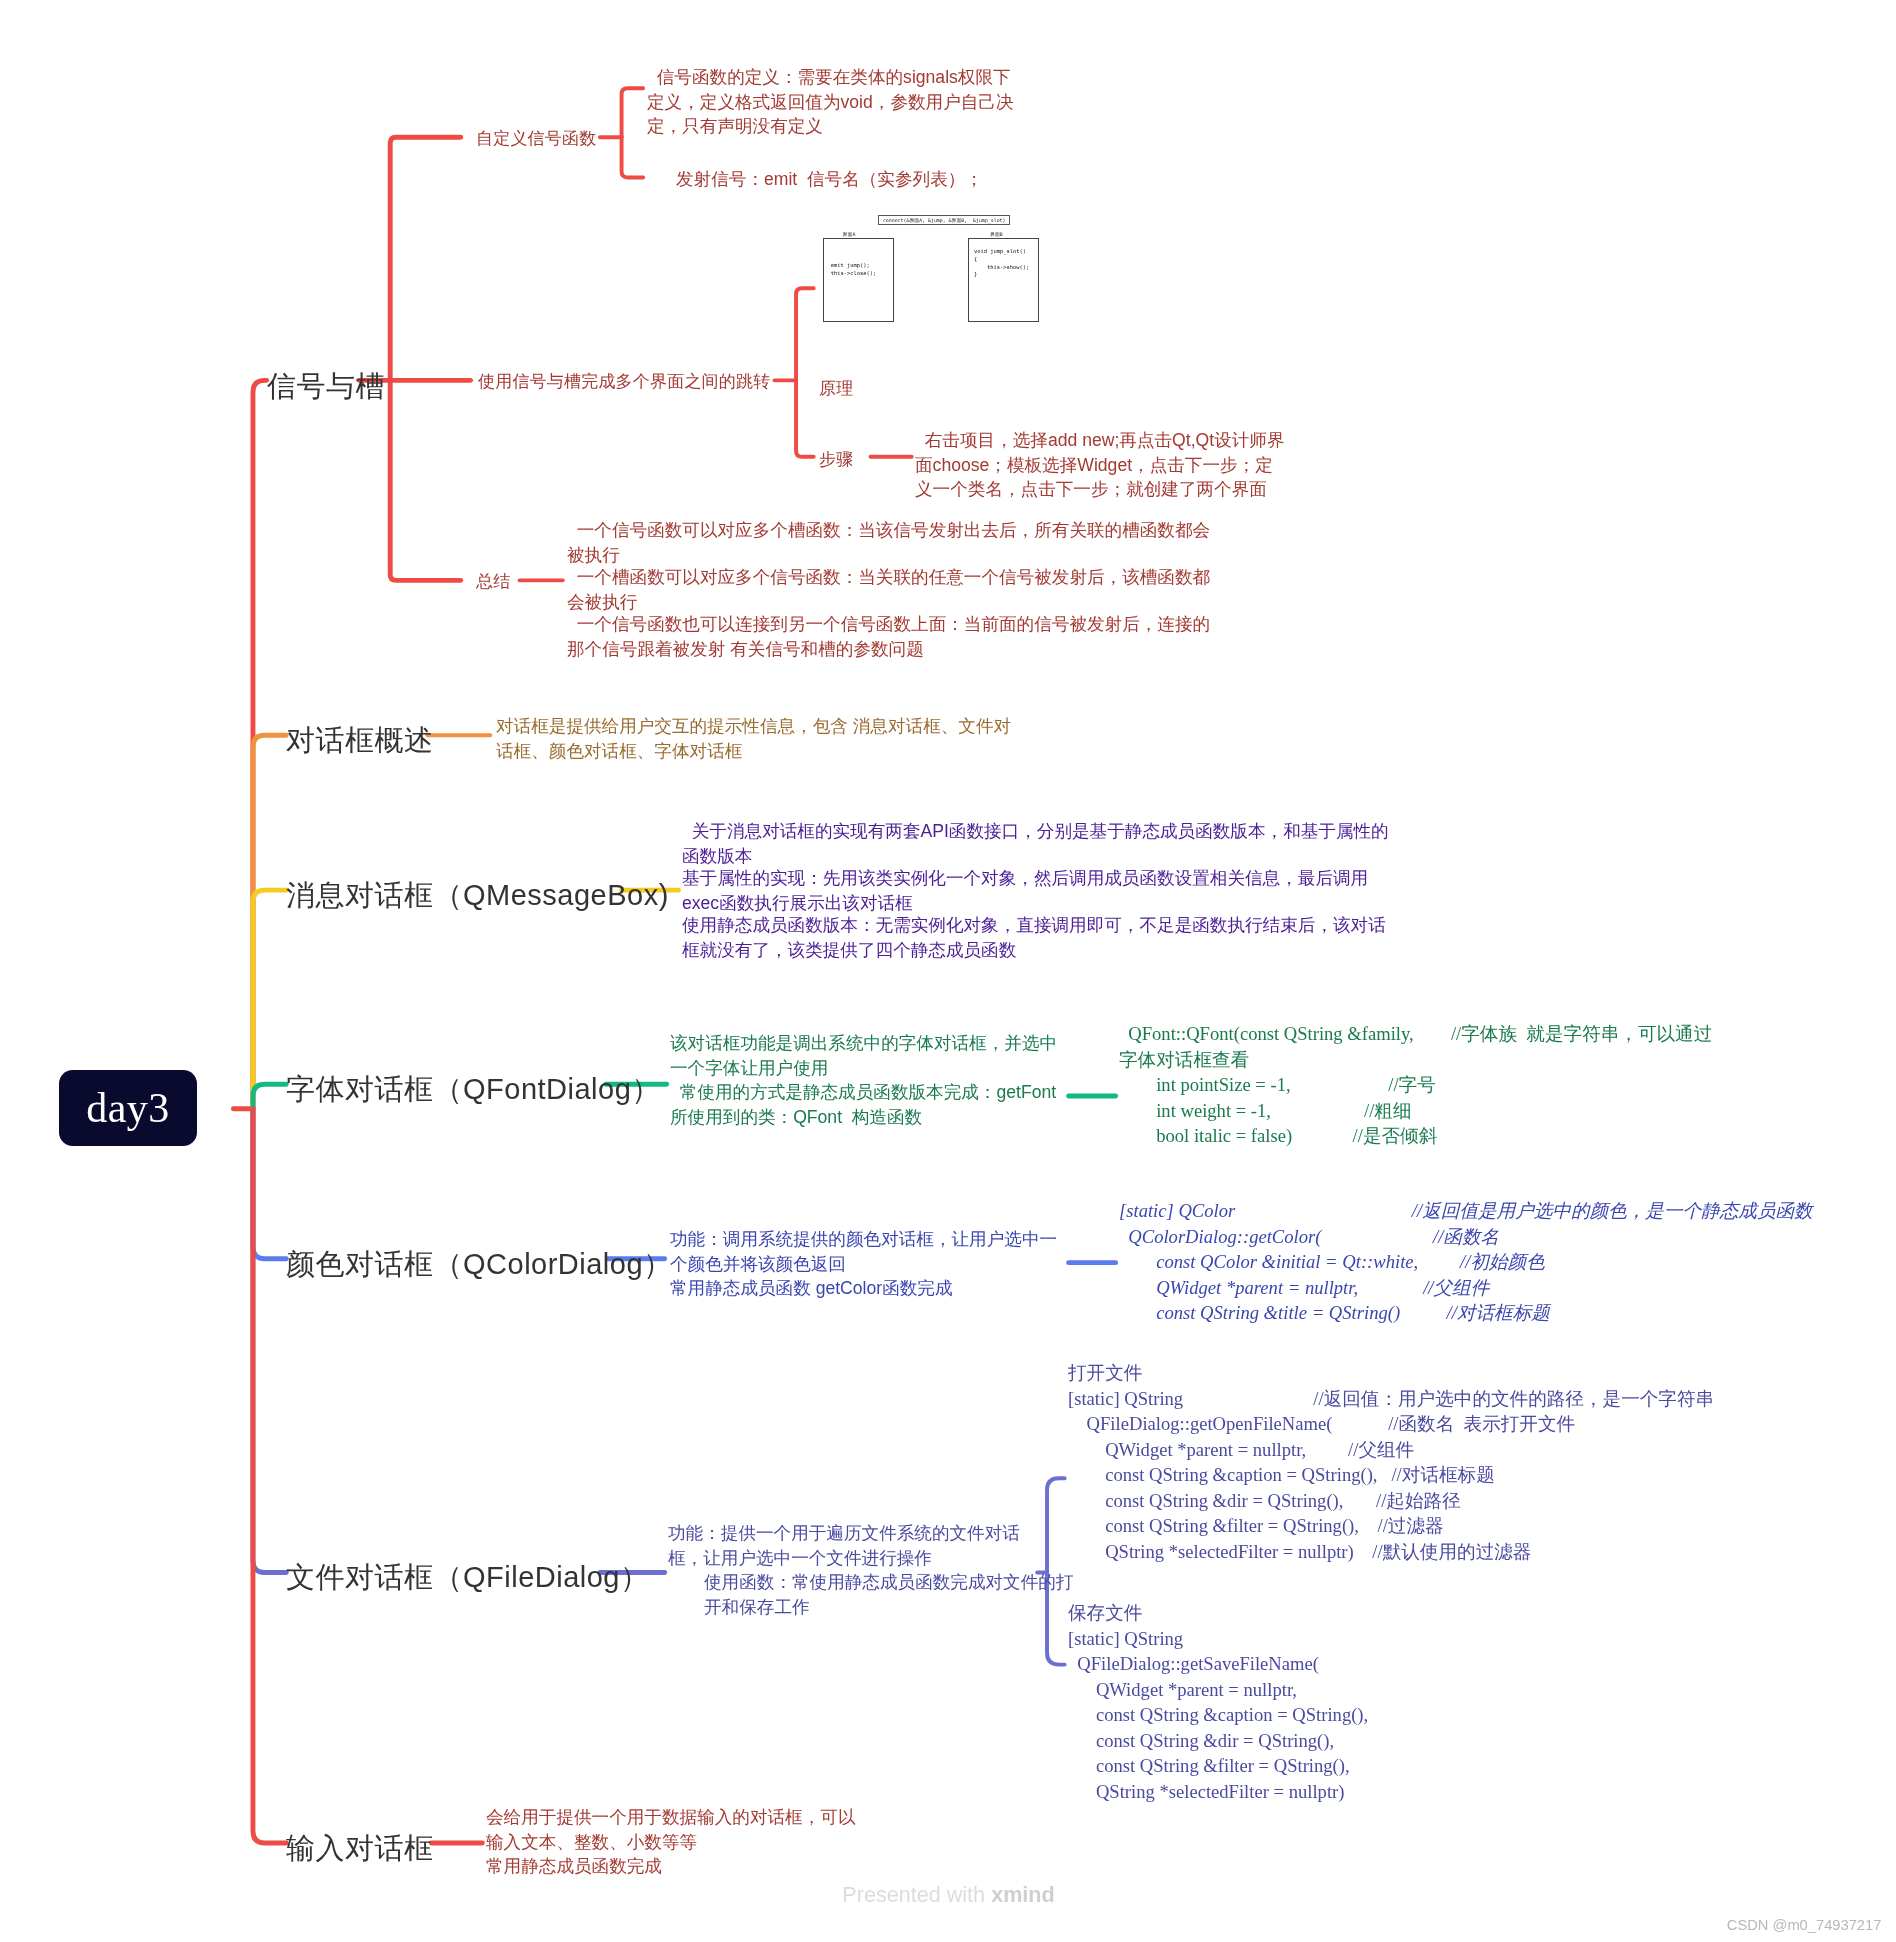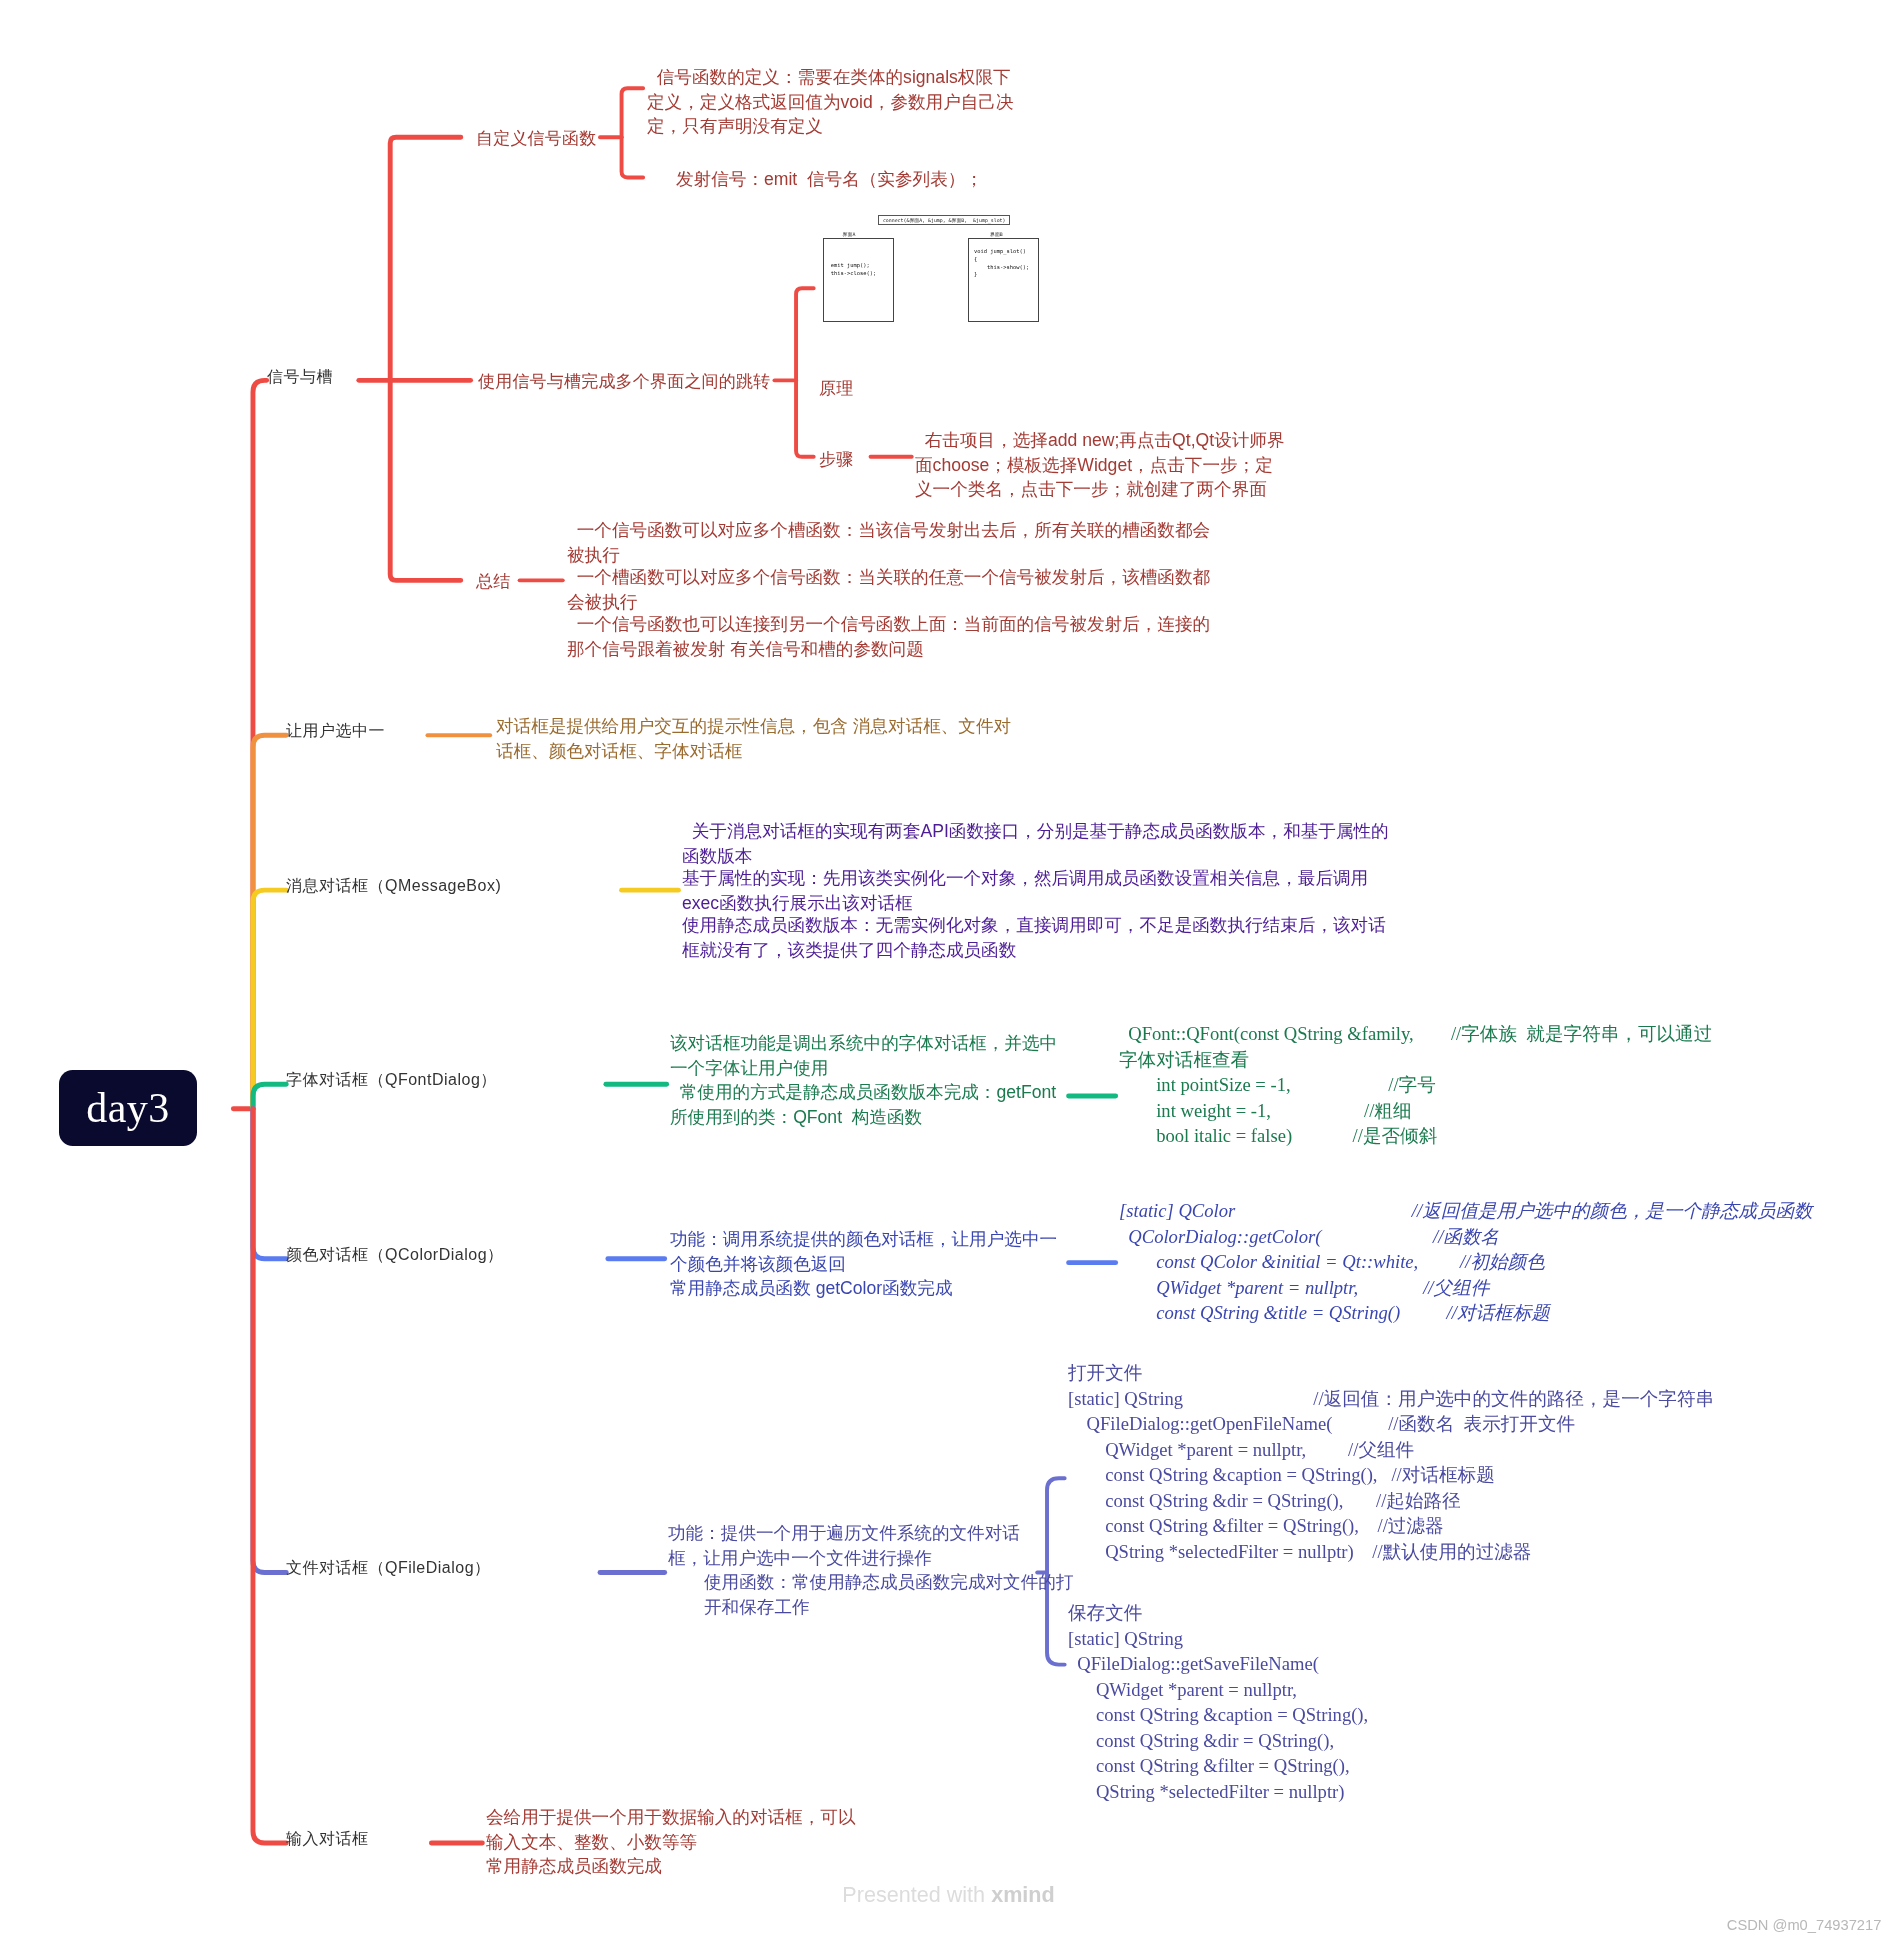--- a/index.html
+++ b/index.html
@@ -28,21 +28,21 @@
     border-radius: 13.7px;
     color: #ffffff;
     font-size: 42px;
     font-family: "Liberation Serif", "DejaVu Serif", serif;
     display: flex; align-items: center; justify-content: center;
     letter-spacing: 0.5px;
   }
 
   
   .topic1 {
-    font-size: 16px;
+    font-size: 29px;
     color: #333333;
     font-family: "Liberation Sans", "DejaVu Sans", sans-serif;
     letter-spacing: 0.5px;
   }
 
   
   .topic2 {
     font-size: 17px;
     font-family: "Liberation Sans", "DejaVu Sans", sans-serif;
     letter-spacing: 0.2px;
@@ -180,21 +180,21 @@
       <path d="M440 1880 L492 1880" stroke="#ef4b45" stroke-width="5"></path>
     </g>
   </svg>
 
   <div class="node" id="root-node">
     <span>day3</span>
   </div>
 
   <div class="node topic1 c-dark" style="left:267px; top:367px;">信号与槽</div>
 
-  <div class="node topic1 c-dark" style="left:286px; top:721px;">让用户选中一</div>
+  <div class="node topic1 c-dark" style="left:286px; top:721px;">对话框概述</div>
 
   <div class="node topic1 c-dark" style="left:286px; top:876px;">消息对话框（QMessageBox)</div>
 
   <div class="node topic1 c-dark" style="left:286px; top:1070px;">字体对话框（QFontDialog）</div>
 
   <div class="node topic1 c-dark" style="left:286px; top:1245px;">颜色对话框（QColorDialog）</div>
 
   <div class="node topic1 c-dark" style="left:286px; top:1558px;">文件对话框（QFileDialog）</div>
 
   <div class="node topic1 c-dark" style="left:286px; top:1829px;">输入对话框</div>

